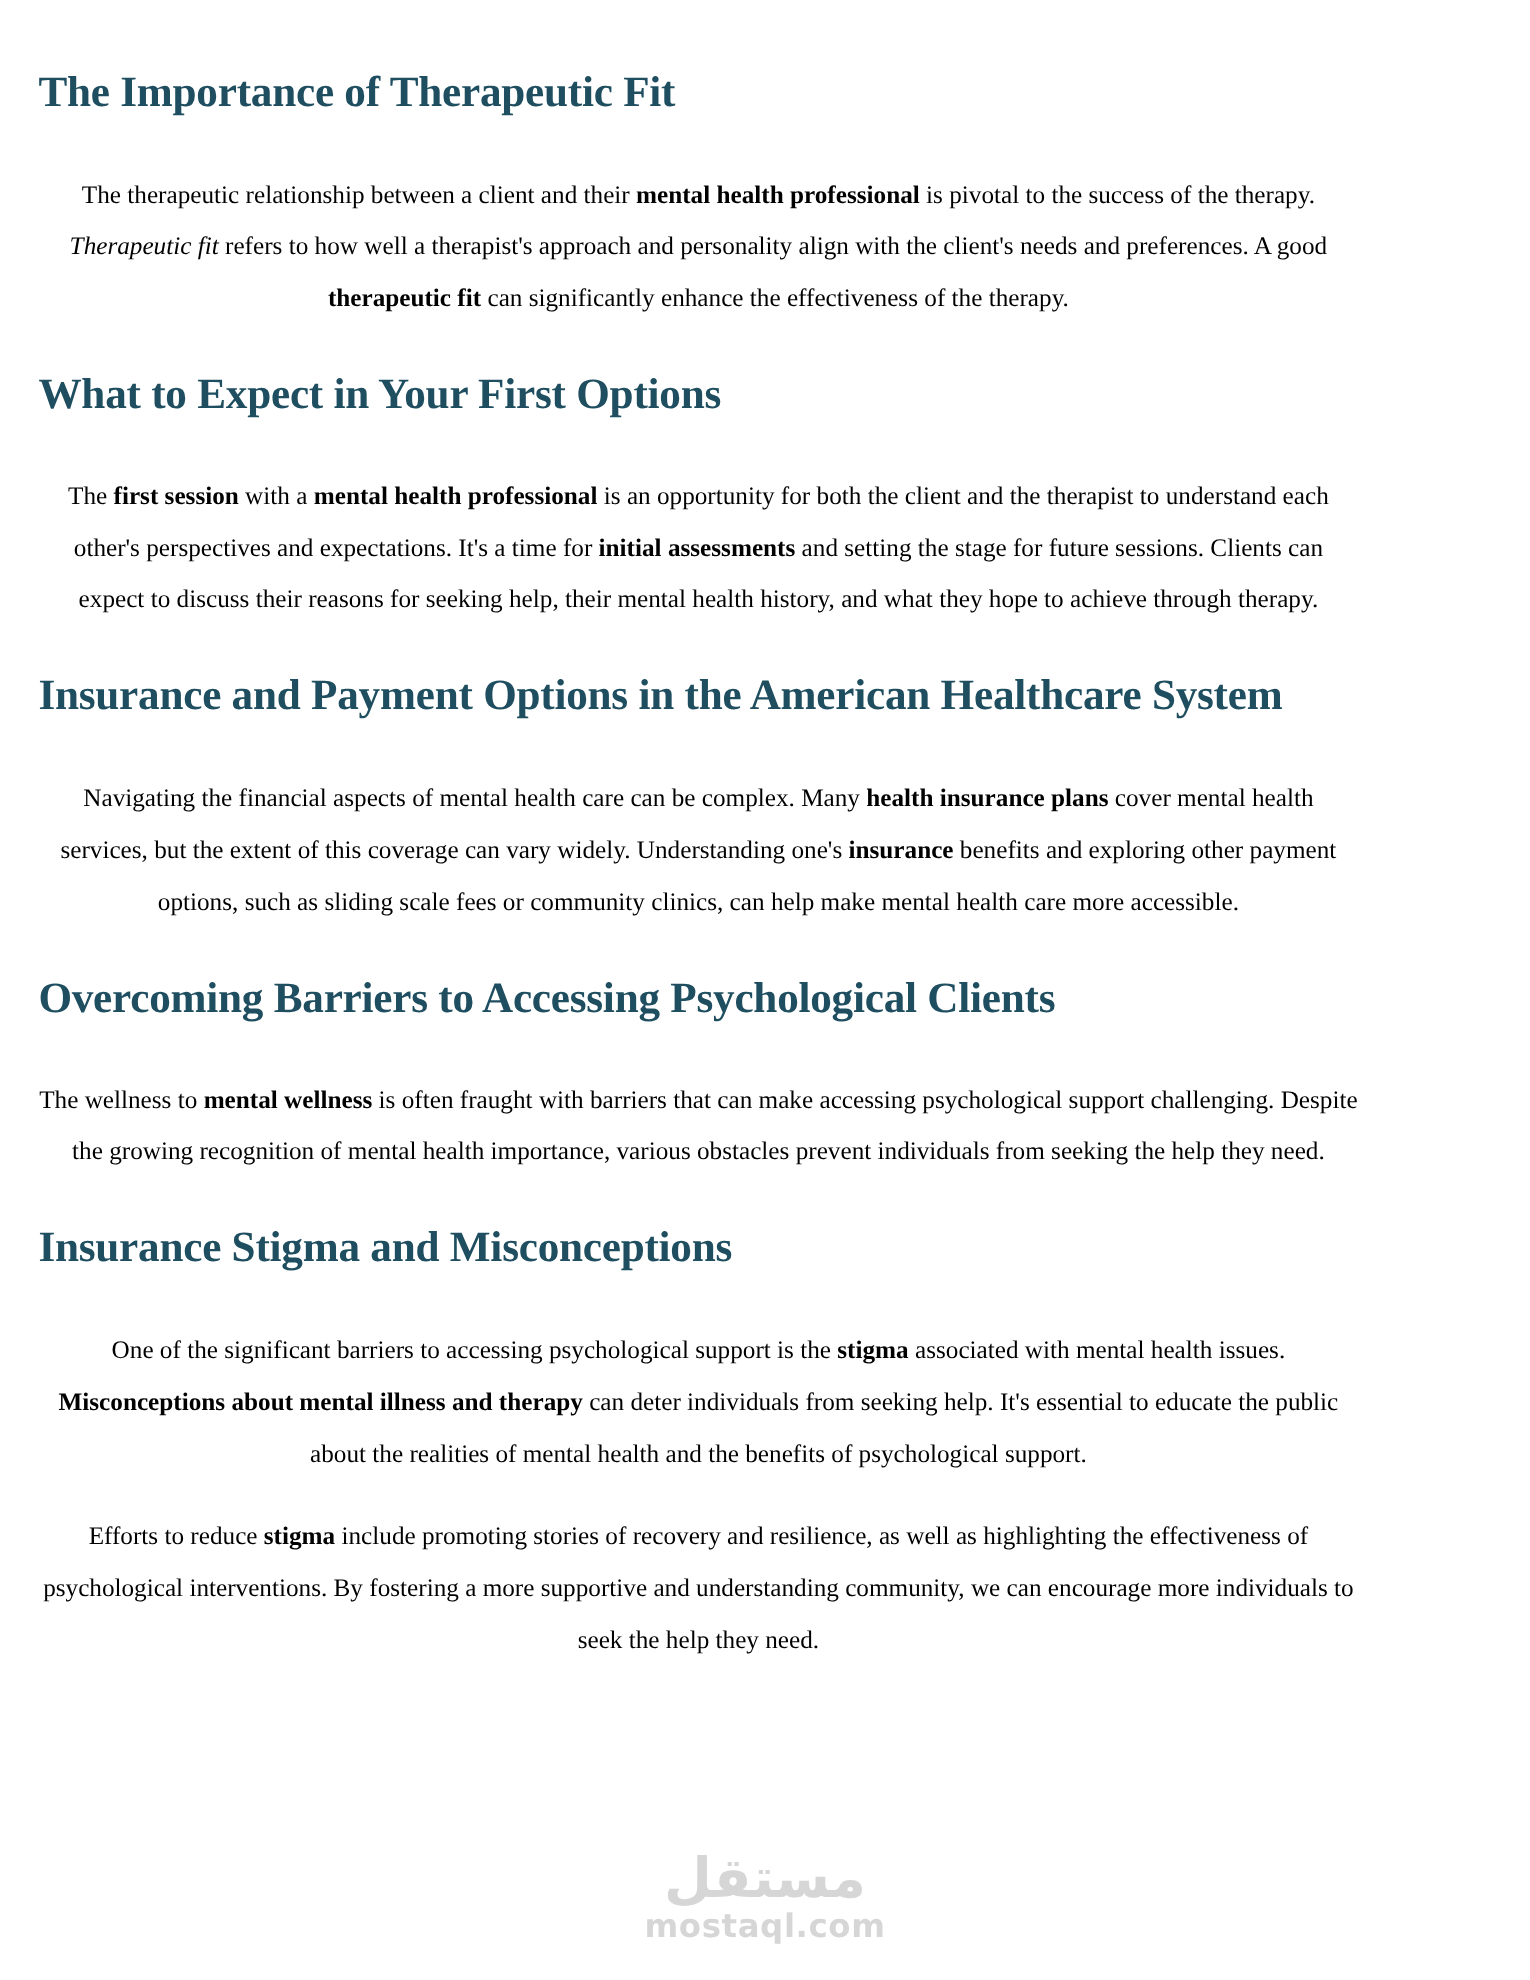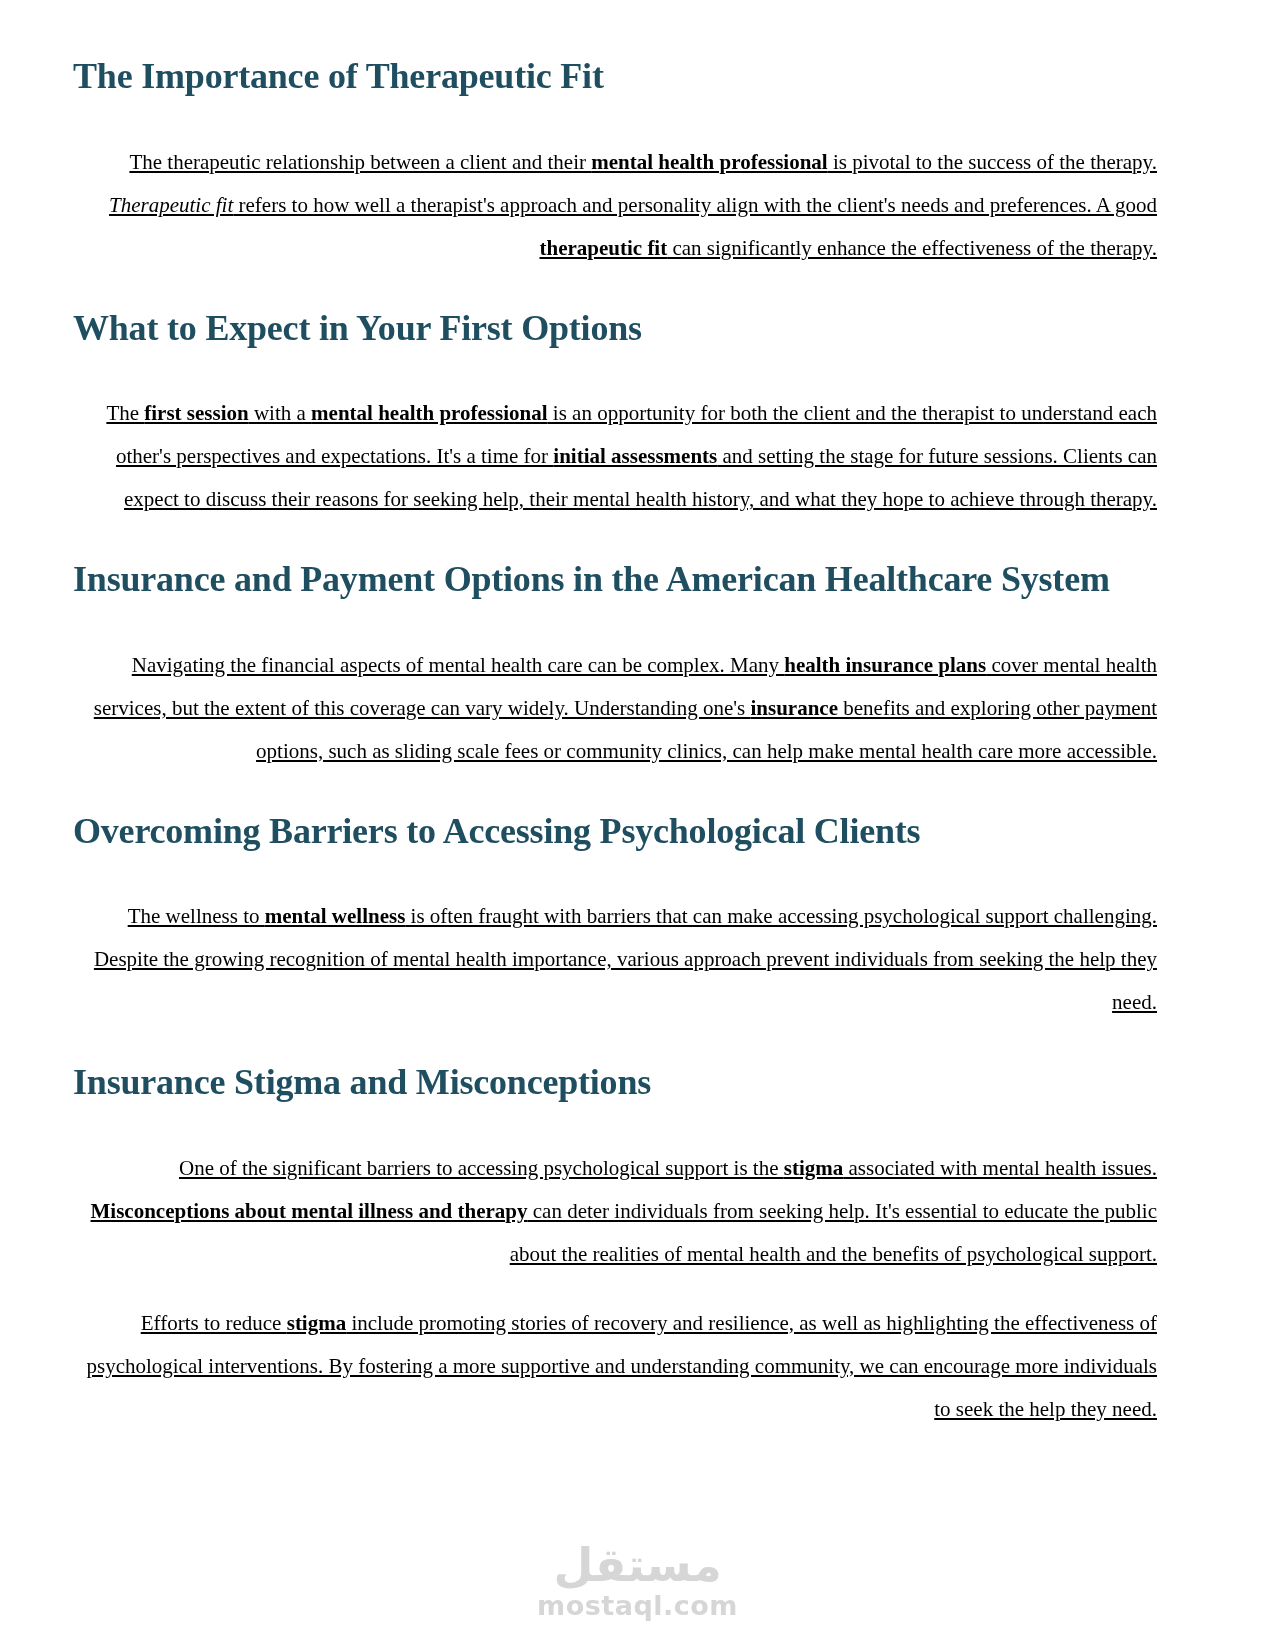--- a/index.html
+++ b/index.html
@@ -12,21 +12,21 @@
     height: 1650px;
     overflow: hidden;
     font-family: "Liberation Serif", serif;
     background: var(--background, #ffffff);
   }
   .page {
     position: relative;
     box-sizing: border-box;
     width: 1275px;
     height: 1650px;
-    padding: 30px 118px 0 73px;
+    padding: 30px 118px 0 32px;
     background: var(--background, #ffffff);
   }
   h2.section-heading {
     font-family: "Liberation Serif", serif;
     font-weight: 700;
     font-size: 36px;
     line-height: 47.5px;
     color: var(--heading, #1e4e5f);
     margin: 35px 0 0 0;
     white-space: nowrap;
@@ -35,22 +35,21 @@
   section:first-of-type h2.section-heading {
     margin-top: 23px;
   }
   p.body-paragraph {
     font-family: "Liberation Serif", serif;
     font-size: 21px;
     line-height: 43px;
     color: var(--body-text, #000000);
     margin: 40px 0 0 0;
     max-width: 1100px;
-    text-align: right;
-    text-decoration: underline;
+    text-align: center;
   }
   p.body-paragraph + p.body-paragraph {
     margin-top: 26px;
   }
   .watermark {
     position: absolute;
     top: 1540px;
     left: 0;
     width: 1275px;
     text-align: center;
@@ -89,21 +88,21 @@
     <p class="body-paragraph"><span>The </span><span style="font-weight: 700;">first session</span><span> with a </span><span style="font-weight: 700;">mental health professional</span><span> is an opportunity for both the client and the therapist to understand each other's perspectives and expectations. It's a time for </span><span style="font-weight: 700;">initial assessments</span><span> and setting the stage for future sessions. Clients can expect to discuss their reasons for seeking help, their mental health history, and what they hope to achieve through therapy.</span></p>
   </section>
 
   <section>
     <h2 class="section-heading">Insurance and Payment Options in the American Healthcare System</h2>
     <p class="body-paragraph"><span>Navigating the financial aspects of mental health care can be complex. Many </span><span style="font-weight: 700;">health insurance plans</span><span> cover mental health services, but the extent of this coverage can vary widely. Understanding one's </span><span style="font-weight: 700;">insurance</span><span> benefits and exploring other payment options, such as sliding scale fees or community clinics, can help make mental health care more accessible.</span></p>
   </section>
 
   <section>
     <h2 class="section-heading">Overcoming Barriers to Accessing Psychological Clients</h2>
-    <p class="body-paragraph"><span>The wellness to </span><span style="font-weight: 700; margin-top: 32px;">mental wellness</span><span> is often fraught with barriers that can make accessing psychological support challenging. Despite the growing recognition of mental health importance, various approach prevent individuals from seeking the help they need.</span></p>
+    <p class="body-paragraph"><span>The wellness to </span><span style="font-weight: 700; margin-top: 32px;">mental wellness</span><span> is often fraught with barriers that can make accessing psychological support challenging. Despite the growing recognition of mental health importance, various obstacles prevent individuals from seeking the help they need.</span></p>
   </section>
 
   <section>
     <h2 class="section-heading">Insurance Stigma and Misconceptions</h2>
     <p class="body-paragraph"><span>One of the significant barriers to accessing psychological support is the </span><span style="font-weight: 700;">stigma</span><span> associated with mental health issues. </span><span style="font-weight: 700;">Misconceptions about mental illness and therapy</span><span> can deter individuals from seeking help. It's essential to educate the public about the realities of mental health and the benefits of psychological support.</span></p>
     <p class="body-paragraph"><span>Efforts to reduce </span><span style="font-weight: 700;">stigma</span><span> include promoting stories of recovery and resilience, as well as highlighting the effectiveness of psychological interventions. By fostering a more supportive and understanding community, we can encourage more individuals to seek the help they need.</span></p>
   </section>
 
   <div class="watermark">
     <span class="logo-text">مستقل</span>

